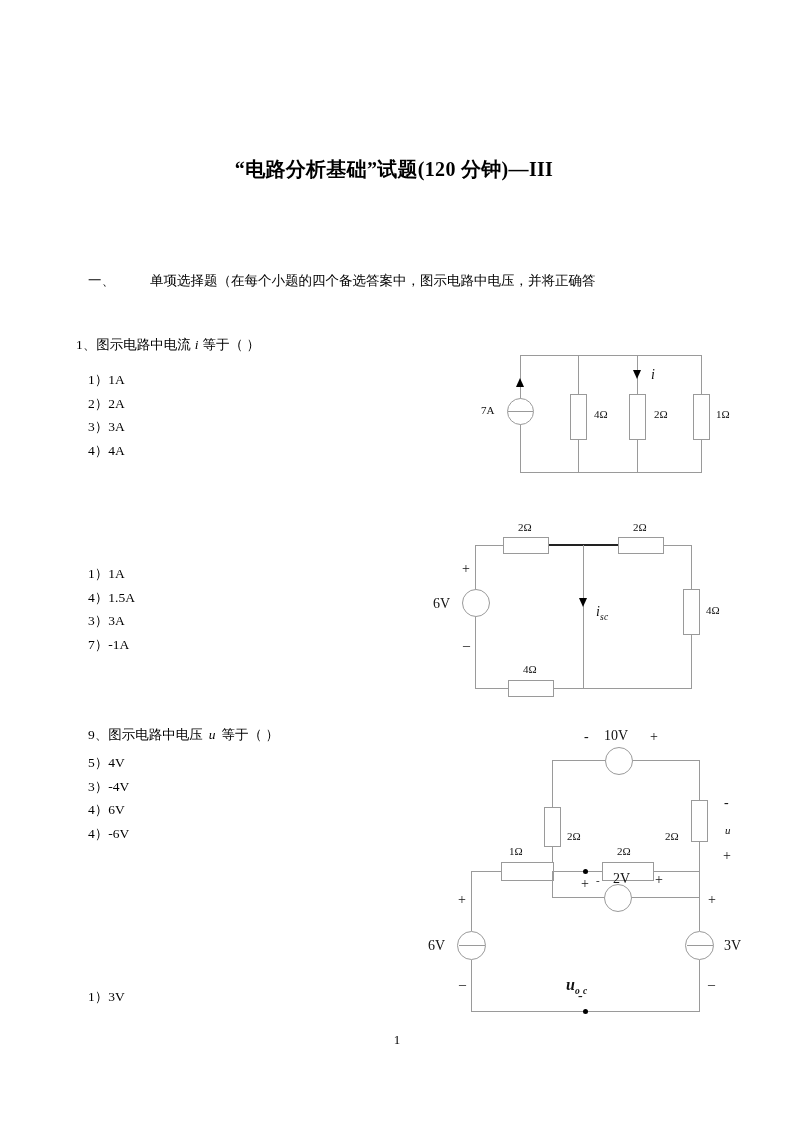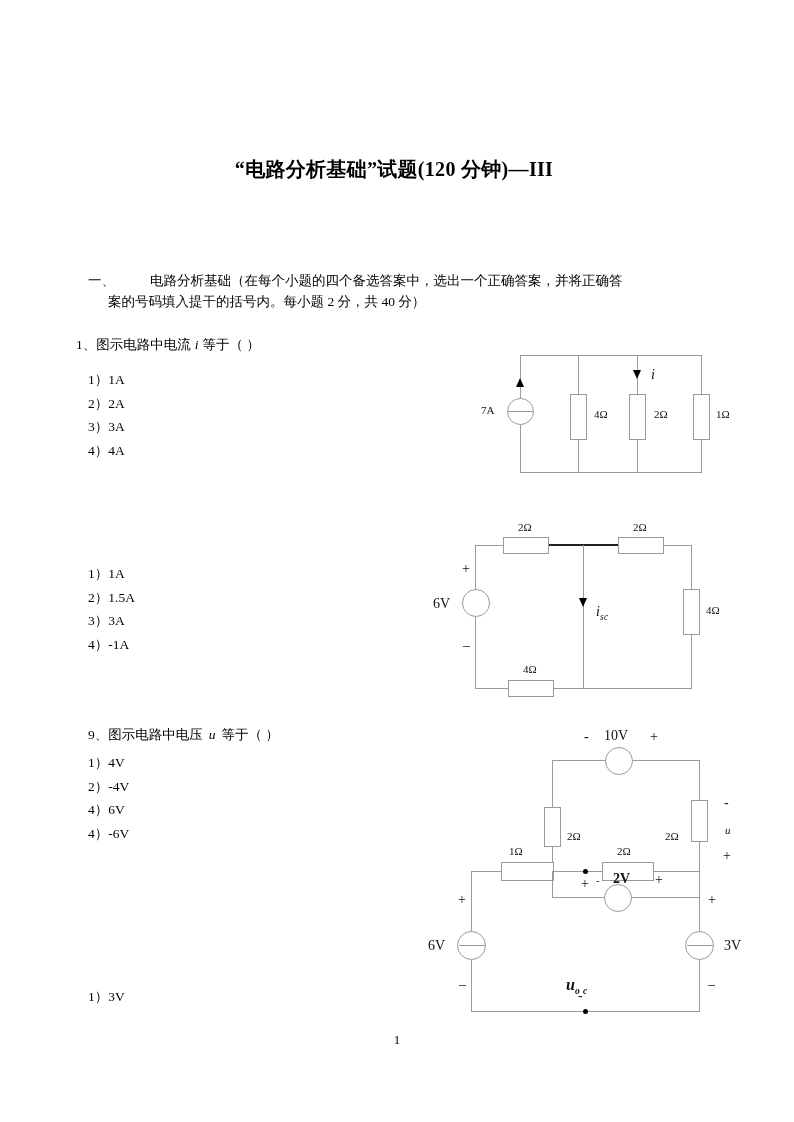--- a/index.html
+++ b/index.html
@@ -161,22 +161,21 @@
   .lbl.ital { font-style: italic; }
 </style>
 </head>
 <body>
 
 <div id="page">
 
   <div class="doc-subtitle">“电路分析基础”试题(120 分钟)—III</div>
 
   <div class="section-intro">
-    <span class="sec-num">一、</span><span>电路分析基础（在每个小题的四个备选答案中，选出一个正确答案，并将正确答</span>
-    <span class="cont">案的号码填入提干的括号内。每小题 2 分，共 40 分）</span>
+    <span class="sec-num">一、</span><span>单项选择题（在每个小题的四个备选答案中，图示电路中电压，并将正确答</span>
   </div>
 
   <div class="q-stem" style="left:76px; top:336px;">
     <span>1、图示电路中电流</span><span class="ital" style="padding:0 4px;">i</span><span>等于（    ）</span>
   </div>
   <div class="q-opts" style="left:88px; top:368px;">
     <div>1）1A</div>
     <div>2）2A</div>
     <div>3）3A</div>
     <div>4）4A</div>
@@ -203,23 +202,23 @@
     <div class="lbl" style="left:654px; top:408px;">2Ω</div>
     <div class="res v" style="left:693px; top:394px;"></div>
     <div class="lbl" style="left:716px; top:408px;">1Ω</div>
 
     <div class="arrow-down" style="left:633px; top:370px;"></div>
     <div class="lbl ital big" style="left:651px; top:367px;">i</div>
   </div>
 
   <div class="q-opts" style="left:88px; top:562px;">
     <div>1）1A</div>
-    <div>2）1.5A</div>
+    <div>4）1.5A</div>
     <div>3）3A</div>
-    <div>4）-1A</div>
+    <div>7）-1A</div>
   </div>
 
   <div class="circuit" style="left:0; top:0; width:794px; height:1122px;">
 
     <div class="wire h" style="left:475px; top:545px; width:28px;"></div>
     <div class="res h" style="left:503px; top:537px;"></div>
     <div class="lbl" style="left:518px; top:521px;">2Ω</div>
     <div class="wire h thick" style="left:549px; top:544px; width:91px;"></div>
     <div class="res h" style="left:618px; top:537px;"></div>
     <div class="lbl" style="left:633px; top:521px;">2Ω</div>
@@ -247,22 +246,22 @@
     <div class="arrow-down" style="left:579px; top:598px;"></div>
     <div class="lbl big" style="left:596px; top:604px;">
       <span class="ital">i</span><span class="sub">sc</span>
     </div>
   </div>
 
   <div class="q-stem" style="left:88px; top:726px;">
     <span>9、图示电路中电压</span><span class="ital" style="padding:0 6px;">u</span><span>等于（    ）</span>
   </div>
   <div class="q-opts" style="left:88px; top:751px;">
-    <div>1）4V</div>
-    <div>2）-4V</div>
+    <div>5）4V</div>
+    <div>3）-4V</div>
     <div>4）6V</div>
     <div>4）-6V</div>
   </div>
 
   <div class="q-opts" style="left:88px; top:985px;">
     <div>1）3V</div>
   </div>
 
   <div class="circuit" style="left:0; top:0; width:794px; height:1122px;">
 
@@ -295,21 +294,21 @@
     <div class="lbl" style="left:617px; top:845px;">2Ω</div>
     <div class="wire h" style="left:654px; top:871px; width:46px;"></div>
     <div class="node" style="left:583px; top:869px;"></div>
 
     <div class="wire v" style="left:552px; top:871px; height:27px;"></div>
     <div class="wire h" style="left:552px; top:897px; width:52px;"></div>
     <div class="src" style="left:604px; top:884px; width:28px; height:28px;"></div>
     <div class="wire h" style="left:632px; top:897px; width:68px;"></div>
     <div class="lbl sign" style="left:581px; top:876px;">+</div>
     <div class="lbl" style="left:596px; top:874px;">-</div>
-    <div class="lbl big" style="left:613px; top:871px;font-weight:bold;">2V</div>
+    <div class="lbl big" style="left:613px; top:871px;">2V</div>
     <div class="lbl sign" style="left:655px; top:872px;">+</div>
 
     <div class="wire v" style="left:471px; top:871px; height:60px;"></div>
     <div class="src" style="left:457px; top:931px; width:29px; height:29px;"></div>
     <div class="src-bar" style="left:459px; top:945px; width:26px;"></div>
     <div class="wire v" style="left:471px; top:960px; height:52px;"></div>
     <div class="lbl big" style="left:428px; top:938px;">6V</div>
     <div class="lbl sign" style="left:458px; top:892px;">+</div>
     <div class="lbl sign" style="left:459px; top:977px;">–</div>
 

